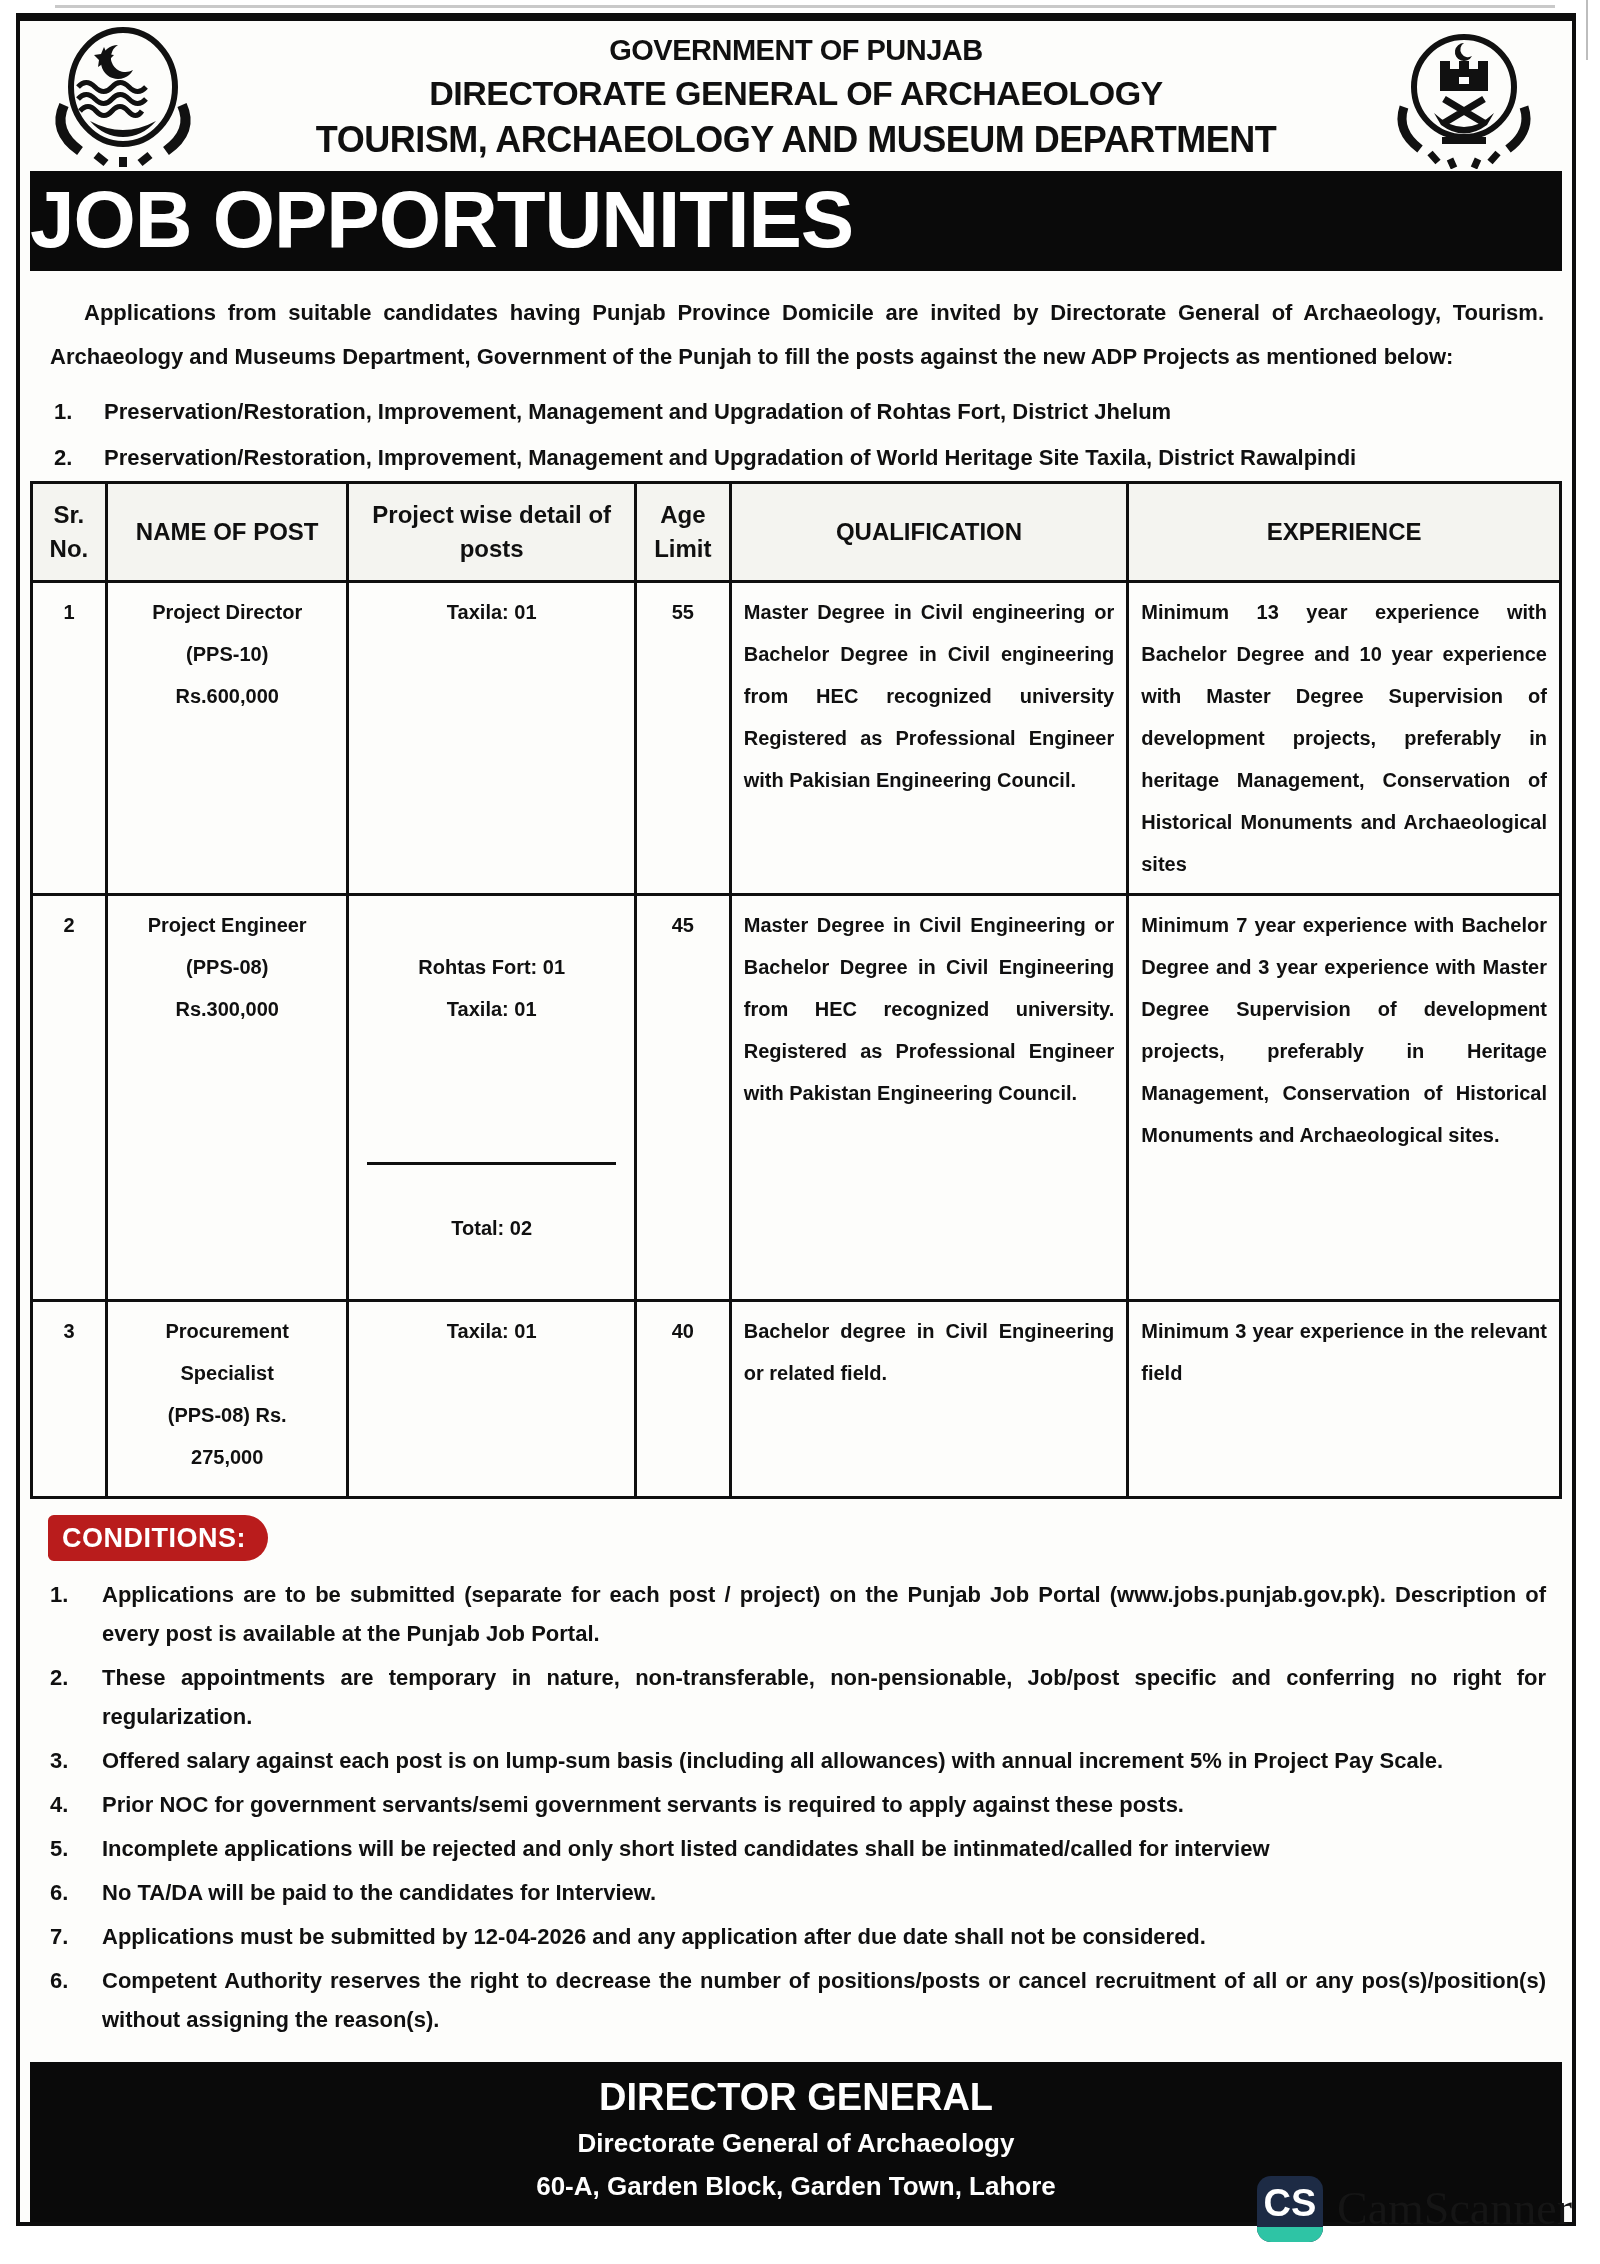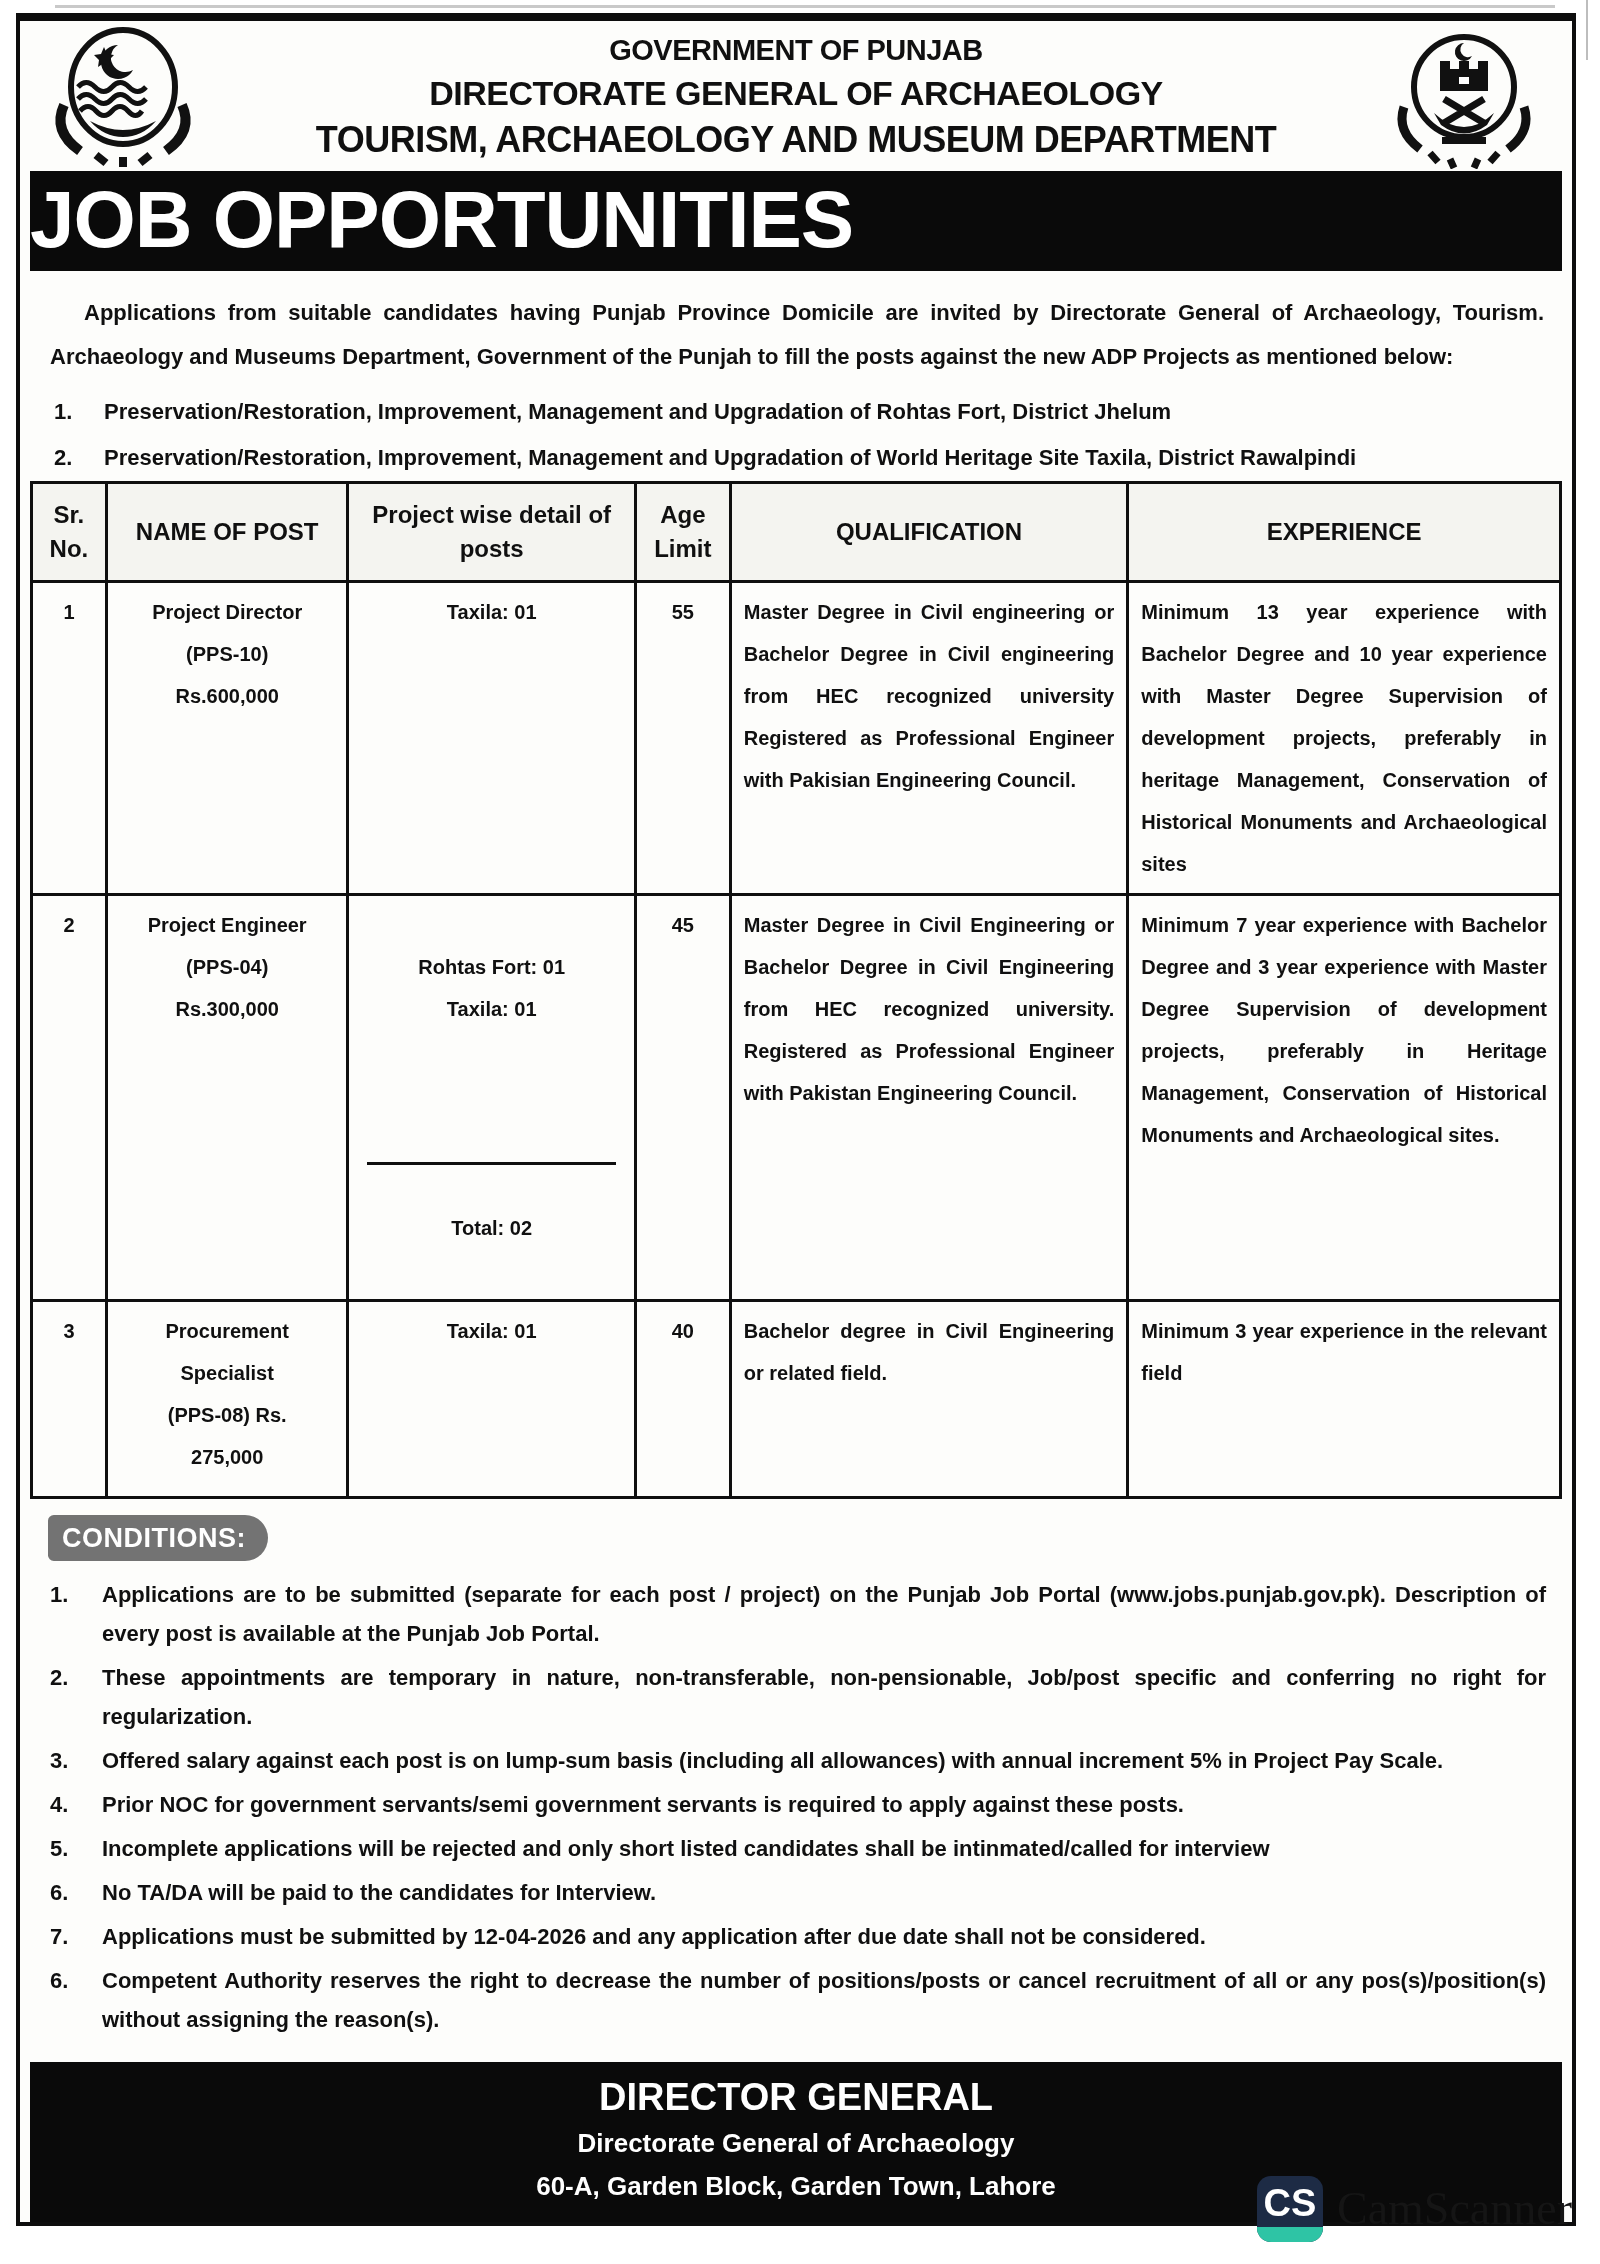--- a/index.html
+++ b/index.html
@@ -72,21 +72,21 @@
   .c-exp   { width:28.3%; }
   td.cell-center { text-align:center; white-space: pre-line; }
   td.cell-just   { text-align:justify; }
   tr.r1 { height:295px; } tr.r2 { height:310px; } tr.r3 { height:197px; }
   .total-divider { border-top:3px solid #0f0f0f; margin: 90px 6px 0 6px; }
   .total-line { text-align:center; }
 
   
   .cond-badge {
     margin: 16px 0 6px 28px; width: 220px; height: 46px;
-    background:#737373; color:#fff;
+    background:#b91c1c; color:#fff;
     border-radius: 6px 24px 24px 6px;
     font-size:27px; font-weight:bold; line-height:46px; padding-left:14px;
     letter-spacing:0.5px;
   }
   .cond-list { padding: 8px 26px 14px 30px; }
   .cond-item { display:flex; font-size:22px; font-weight:bold; line-height:39px; margin-bottom:5px; }
   .cond-num { flex:0 0 52px; }
   .cond-text { flex:1; text-align:justify; }
 
   
@@ -198,21 +198,21 @@
 (PPS-10)
 Rs.600,000</td>
         <td class="cell-center">Taxila: 01</td>
         <td class="cell-center">55</td>
         <td class="cell-just">Master Degree in Civil engineering or Bachelor Degree in Civil engineering from HEC recognized university Registered as Professional Engineer with Pakisian Engineering Council.</td>
         <td class="cell-just">Minimum 13 year experience with Bachelor Degree and 10 year experience with Master Degree Supervision of development projects, preferably in heritage Management, Conservation of Historical Monuments and Archaeological sites</td>
       </tr>
       <tr class="r2">
         <td class="cell-center">2</td>
         <td class="cell-center">Project Engineer
-(PPS-04)
+(PPS-08)
 Rs.300,000</td>
         <td class="cell-center">
           <div>Rohtas Fort: 01
 Taxila: 01</div>
           <div class="total-divider"></div>
           <div class="total-line">Total: 02</div>
         </td>
         <td class="cell-center">45</td>
         <td class="cell-just">Master Degree in Civil Engineering or Bachelor Degree in Civil Engineering from HEC recognized university. Registered as Professional Engineer with Pakistan Engineering Council.</td>
         <td class="cell-just">Minimum 7 year experience with Bachelor Degree and 3 year experience with Master Degree Supervision of development projects, preferably in Heritage Management, Conservation of Historical Monuments and Archaeological sites.</td>

